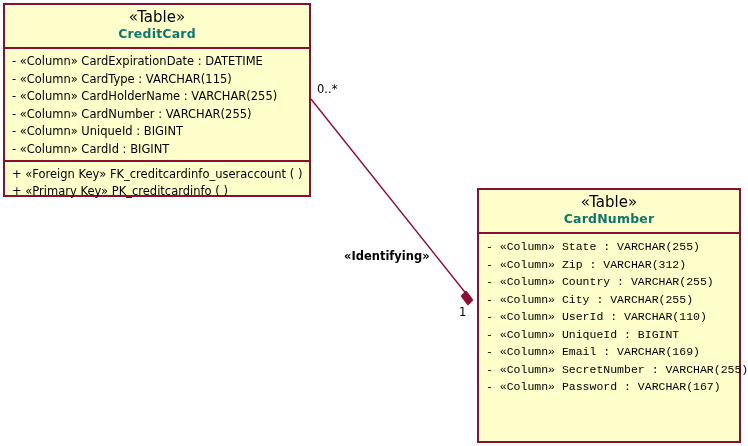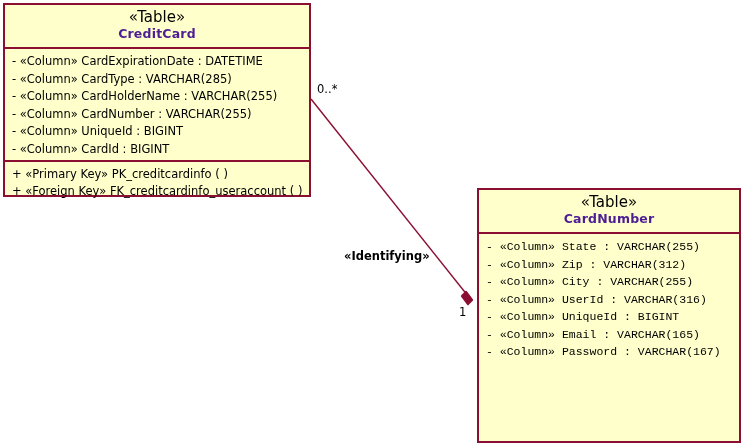--- a/index.html
+++ b/index.html
@@ -38,21 +38,21 @@
   .stereotype {
     display: block;
     font-size: 15px;
     color: #000000;
     line-height: 16px;
   }
   .class-name {
     display: block;
     font-size: 12.5px;
     font-weight: bold;
-    color: #4c1d95;
+    color: #0f766e;
     line-height: 17px;
     letter-spacing: 0.2px;
   }
   .uml-compartment {
     box-sizing: border-box;
     padding: 4px 0 4px 0;
   }
   .uml-compartment.divided {
     border-top: 2px solid #8b0e33;
   }
@@ -102,47 +102,49 @@
 
   <div class="uml-class" id="class-creditcard" style="left:3px; top:3px; width:308px; height:194px;">
 
     <div class="uml-header">
       <span class="stereotype">«Table»</span>
       <span class="class-name">CreditCard</span>
     </div>
 
     <div class="uml-compartment" style="height:111px;">
       <div class="feature-row attr-row">- «Column» CardExpirationDate : DATETIME</div>
-      <div class="feature-row attr-row">- «Column» CardType : VARCHAR(285)</div>
+      <div class="feature-row attr-row">- «Column» CardType : VARCHAR(115)</div>
       <div class="feature-row attr-row">- «Column» CardHolderName : VARCHAR(255)</div>
       <div class="feature-row attr-row">- «Column» CardNumber : VARCHAR(255)</div>
       <div class="feature-row attr-row">- «Column» UniqueId : BIGINT</div>
       <div class="feature-row attr-row">- «Column» CardId : BIGINT</div>
     </div>
 
     <div class="uml-compartment divided">
+      <div class="feature-row">+ «Foreign Key» FK_creditcardinfo_useraccount ( )</div>
       <div class="feature-row">+ «Primary Key» PK_creditcardinfo ( )</div>
-      <div class="feature-row">+ «Foreign Key» FK_creditcardinfo_useraccount ( )</div>
     </div>
   </div>
 
   <div class="uml-class" id="class-useraccount" style="left:477px; top:188px; width:264px; height:255px;">
 
     <div class="uml-header">
       <span class="stereotype">«Table»</span>
       <span class="class-name">CardNumber</span>
     </div>
 
     <div class="uml-compartment" style="height:228px;font-family:Liberation Mono, monospace;">
       <div class="feature-row attr-row">- «Column» State : VARCHAR(255)</div>
       <div class="feature-row attr-row">- «Column» Zip : VARCHAR(312)</div>
+      <div class="feature-row attr-row">- «Column» Country : VARCHAR(255)</div>
       <div class="feature-row attr-row">- «Column» City : VARCHAR(255)</div>
-      <div class="feature-row attr-row">- «Column» UserId : VARCHAR(316)</div>
+      <div class="feature-row attr-row">- «Column» UserId : VARCHAR(110)</div>
       <div class="feature-row attr-row">- «Column» UniqueId : BIGINT</div>
-      <div class="feature-row attr-row">- «Column» Email : VARCHAR(165)</div>
+      <div class="feature-row attr-row">- «Column» Email : VARCHAR(169)</div>
+      <div class="feature-row attr-row">- «Column» SecretNumber : VARCHAR(255)</div>
       <div class="feature-row attr-row">- «Column» Password : VARCHAR(167)</div>
     </div>
 
     <div class="uml-compartment divided">
       <div class="feature-row">+ «Primary Key» PK_useraccount ( )</div>
     </div>
   </div>
 
 </div>
 

